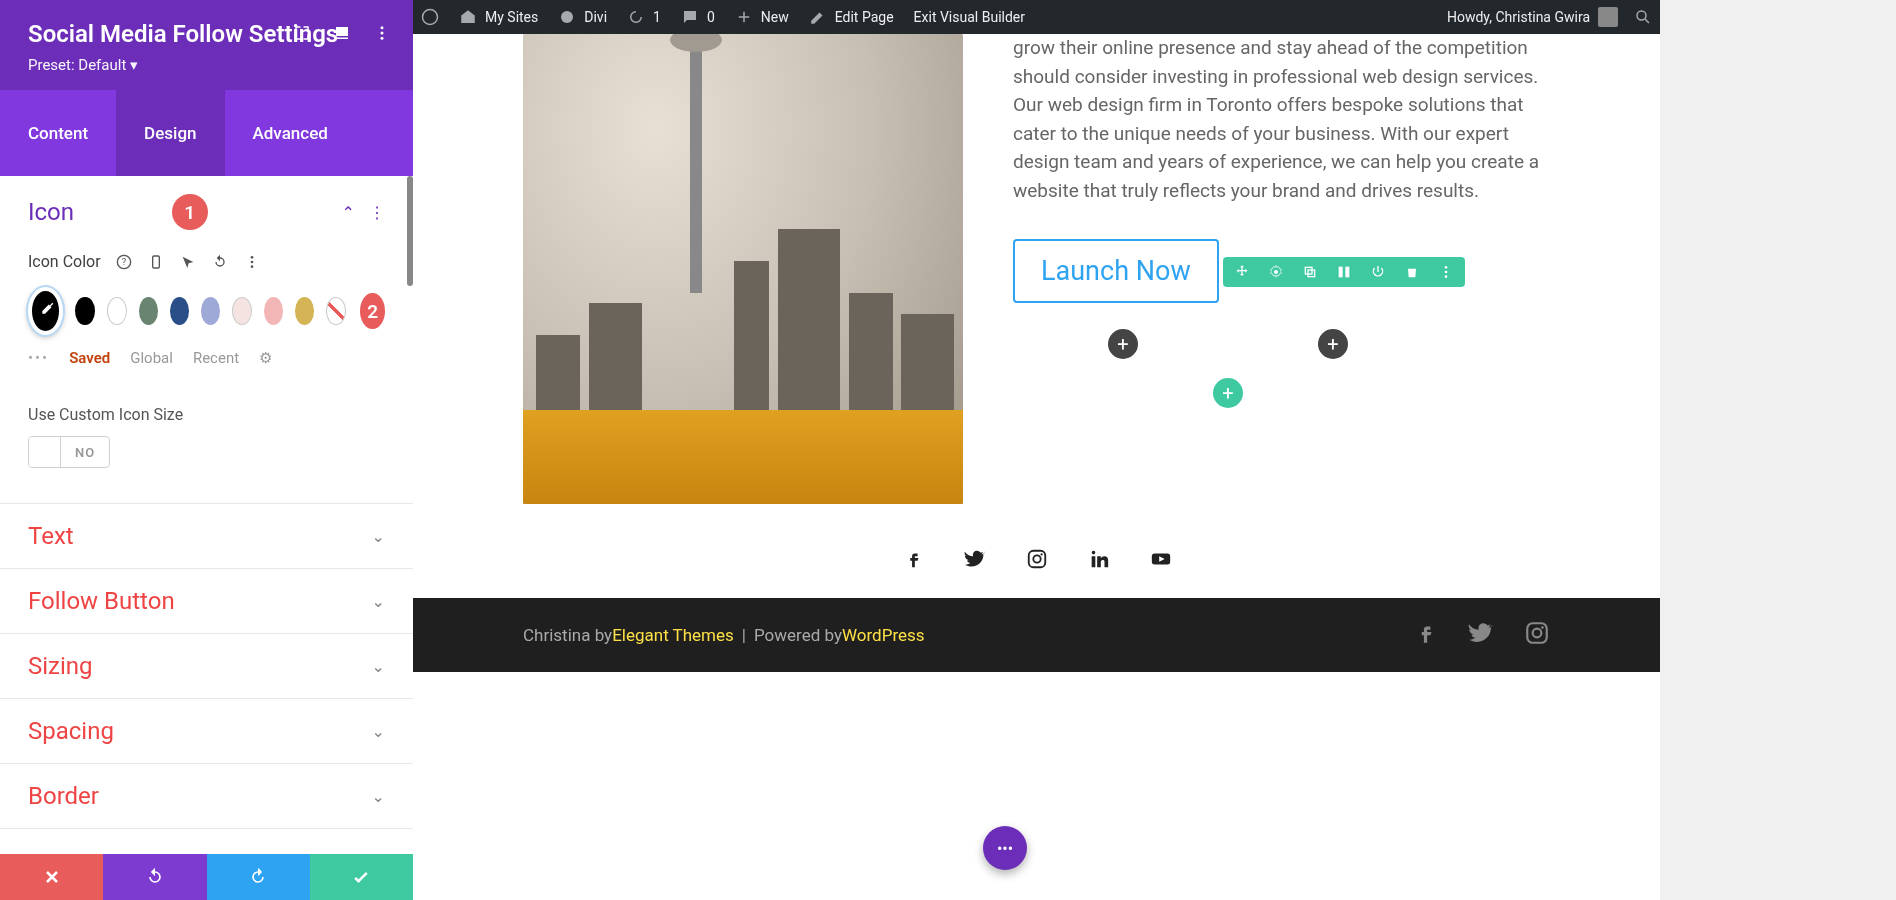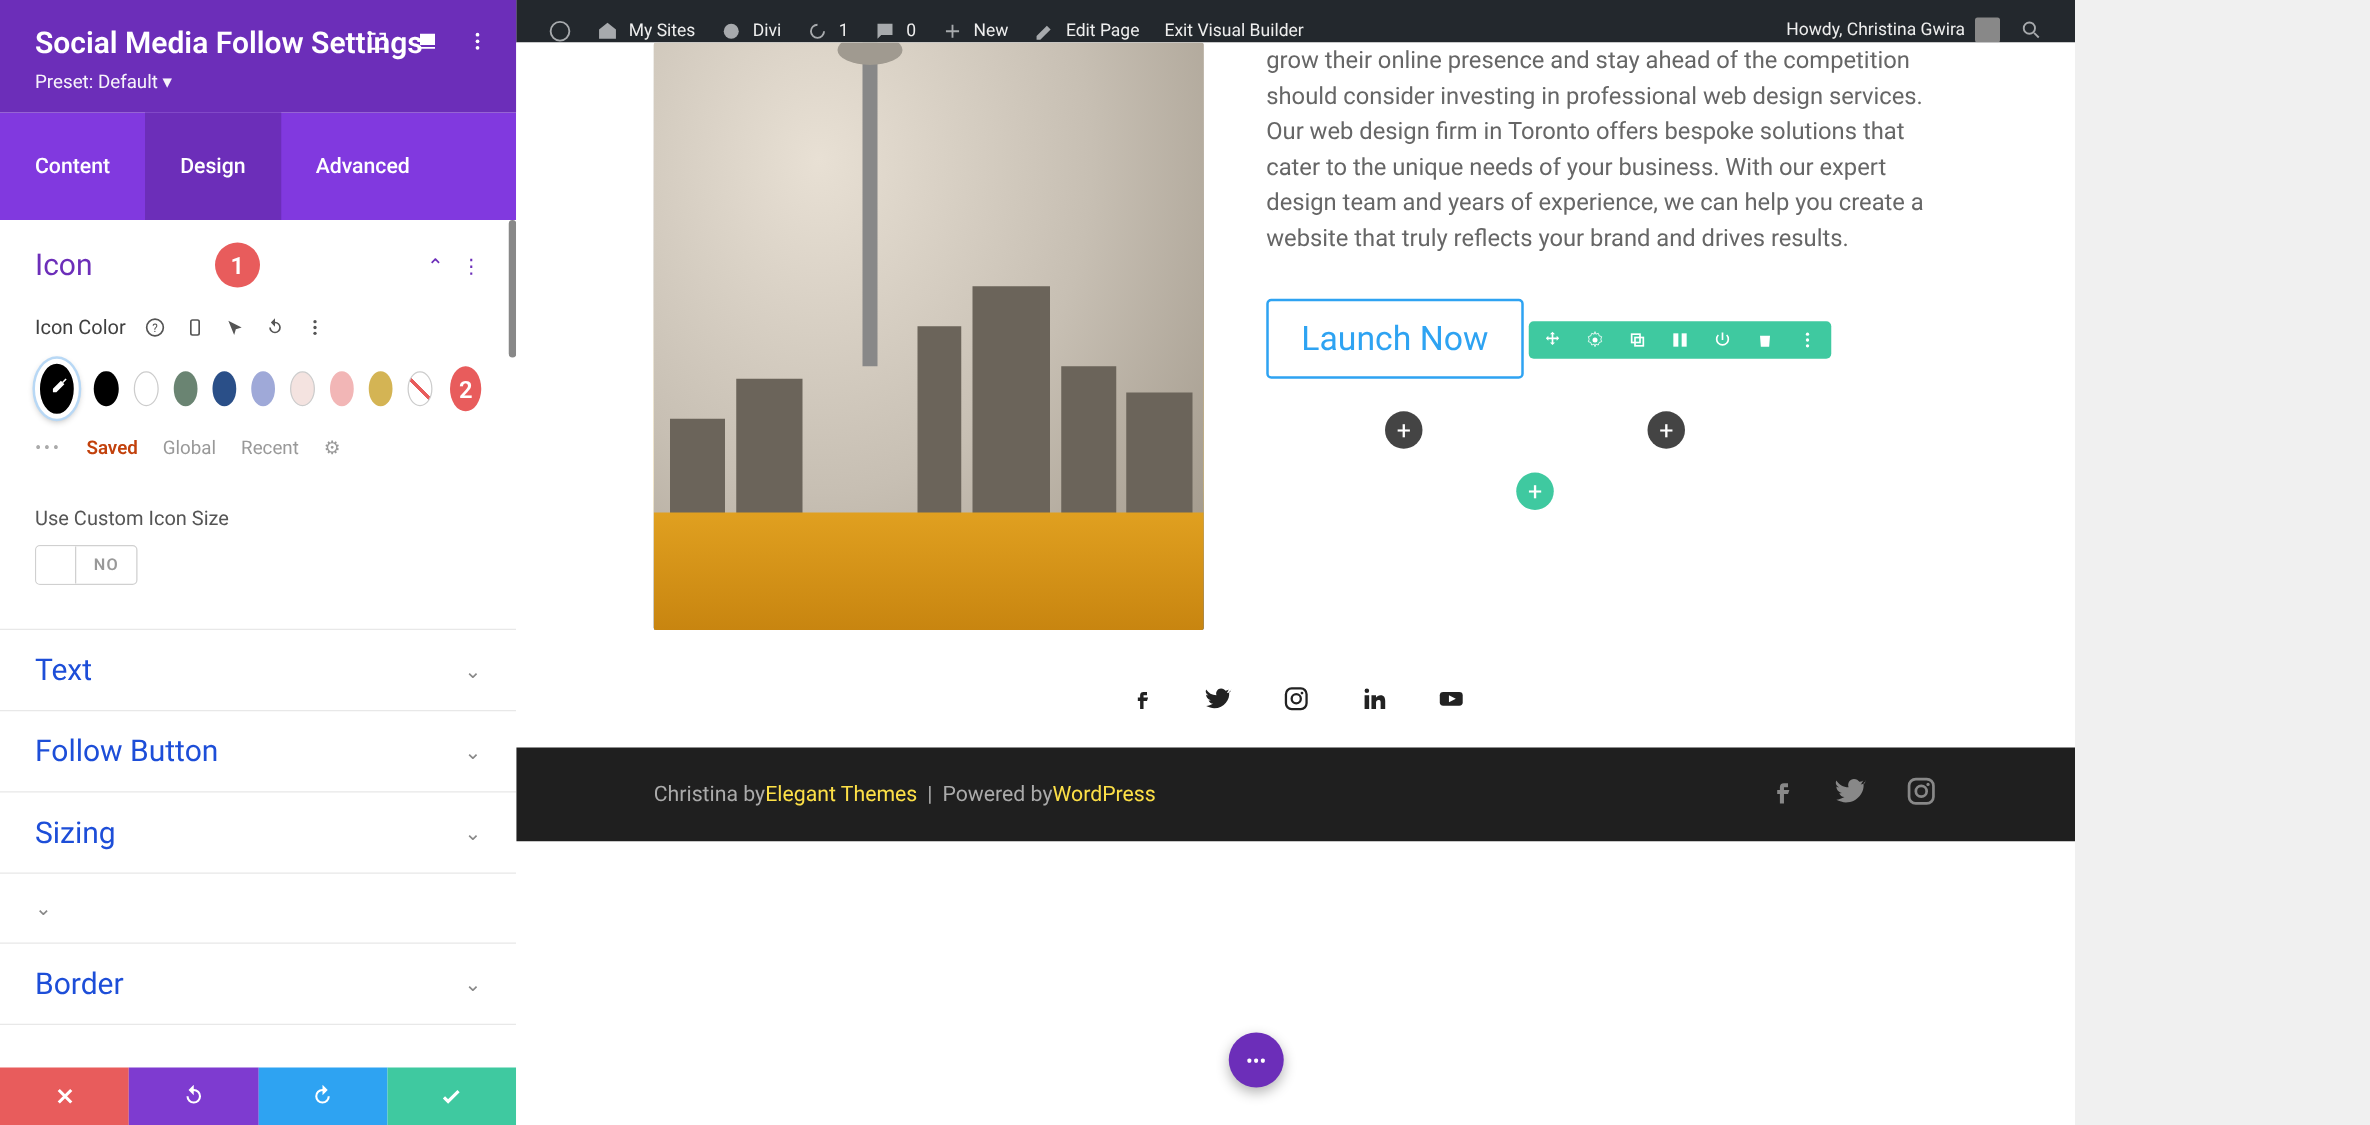--- a/index.html
+++ b/index.html
@@ -17,21 +17,21 @@
 
 .tabs { display: flex; background: #8139df; color: #fff; }
 .tab { padding: 33px 28px; font-size: 17px; cursor: pointer; font-weight: 500; }
 .tab.active { background: #6c2eb9; }
 
 .panel-body { flex: 1; overflow-y: auto; position: relative; }
 .scrollbar-fake { position: absolute; right: 0; top: 0; width: 6px; height: 110px; background: #888; border-radius: 3px; }
 
 .section { border-bottom: 1px solid #e8e8e8; }
 .section-head { display: flex; align-items: center; padding: 18px 28px; cursor: pointer; }
-.section-title { flex: 1; font-size: 24px; color: #1d4ed8; }
+.section-title { flex: 1; font-size: 24px; color: #ef4444; }
 .section-title.purple { color: #6c2eb9; font-size: 24px; }
 .section-head .chev { color: #888; }
 .section-head .dots3 { margin-left: 14px; color: #6c2eb9; }
 
 .badge-num { width: 36px; height: 36px; border-radius: 50%; background: #e85c5c; color: #fff; display: inline-flex; align-items: center; justify-content: center; font-size: 19px; font-weight: 600; margin-left: 10px; }
 
 .icon-settings { padding: 0 28px 20px; }
 .subrow { display: flex; align-items: center; gap: 14px; margin-top: 4px; color: #404040; font-size: 16px; }
 .subrow .mini-icon { width: 18px; height: 18px; display: inline-flex; align-items: center; justify-content: center; }
 .subrow .mini-icon svg { width: 16px; height: 16px; fill: #555; }
@@ -60,21 +60,21 @@
 .bottom-bar .btn svg { width: 20px; height: 20px; fill: #fff; }
 .btn-cancel { background: #e85c5c; }
 .btn-undo { background: #7e3bd0; }
 .btn-redo { background: #2ea3f2; }
 .btn-save { background: #3fc9a0; }
 
 
 .main { flex: 1; display: flex; flex-direction: column; background: #fff; }
 
 
-.wpbar { height: 34px; background: #23282d; color: #eee; display: flex; align-items: flex-end; padding: 0 26px; font-size: 14px; }
+.wpbar { height: 34px; background: #23282d; color: #eee; display: flex; align-items: center; padding: 0 8px; font-size: 14px; }
 .wpbar .left { display: flex; align-items: center; gap: 20px; }
 .wpbar .item { display: flex; align-items: center; gap: 8px; cursor: pointer; }
 .wpbar .item svg { width: 18px; height: 18px; fill: #a7aaad; }
 .wpbar .right { margin-left: auto; display: flex; align-items: center; gap: 16px; }
 .wpbar .avatar { width: 20px; height: 20px; background: #888; border-radius: 2px; }
 
 
 .page { flex: 1; display: flex; flex-direction: column; overflow: hidden; position: relative; background: #fff; }
 .page-top { display: flex; padding: 0 110px 0 110px; gap: 50px; }
 .city-img { width: 440px; height: 470px; background: linear-gradient(#c7bfb3, #8f8470 40%, #d4a838 75%, #3a4a55 95%); position: relative; overflow: hidden; border-radius: 2px; }
@@ -237,20 +237,21 @@
           </div>
         </div>
       <div class="section">
           <div class="section-head">
             <span class="section-title">Sizing</span>
             <span class="chev">⌄</span>
           </div>
         </div>
       <div class="section">
           <div class="section-head">
+            <span class="section-title">Spacing</span>
             <span class="chev">⌄</span>
           </div>
         </div>
       <div class="section">
           <div class="section-head">
             <span class="section-title">Border</span>
             <span class="chev">⌄</span>
           </div>
         </div>
 

